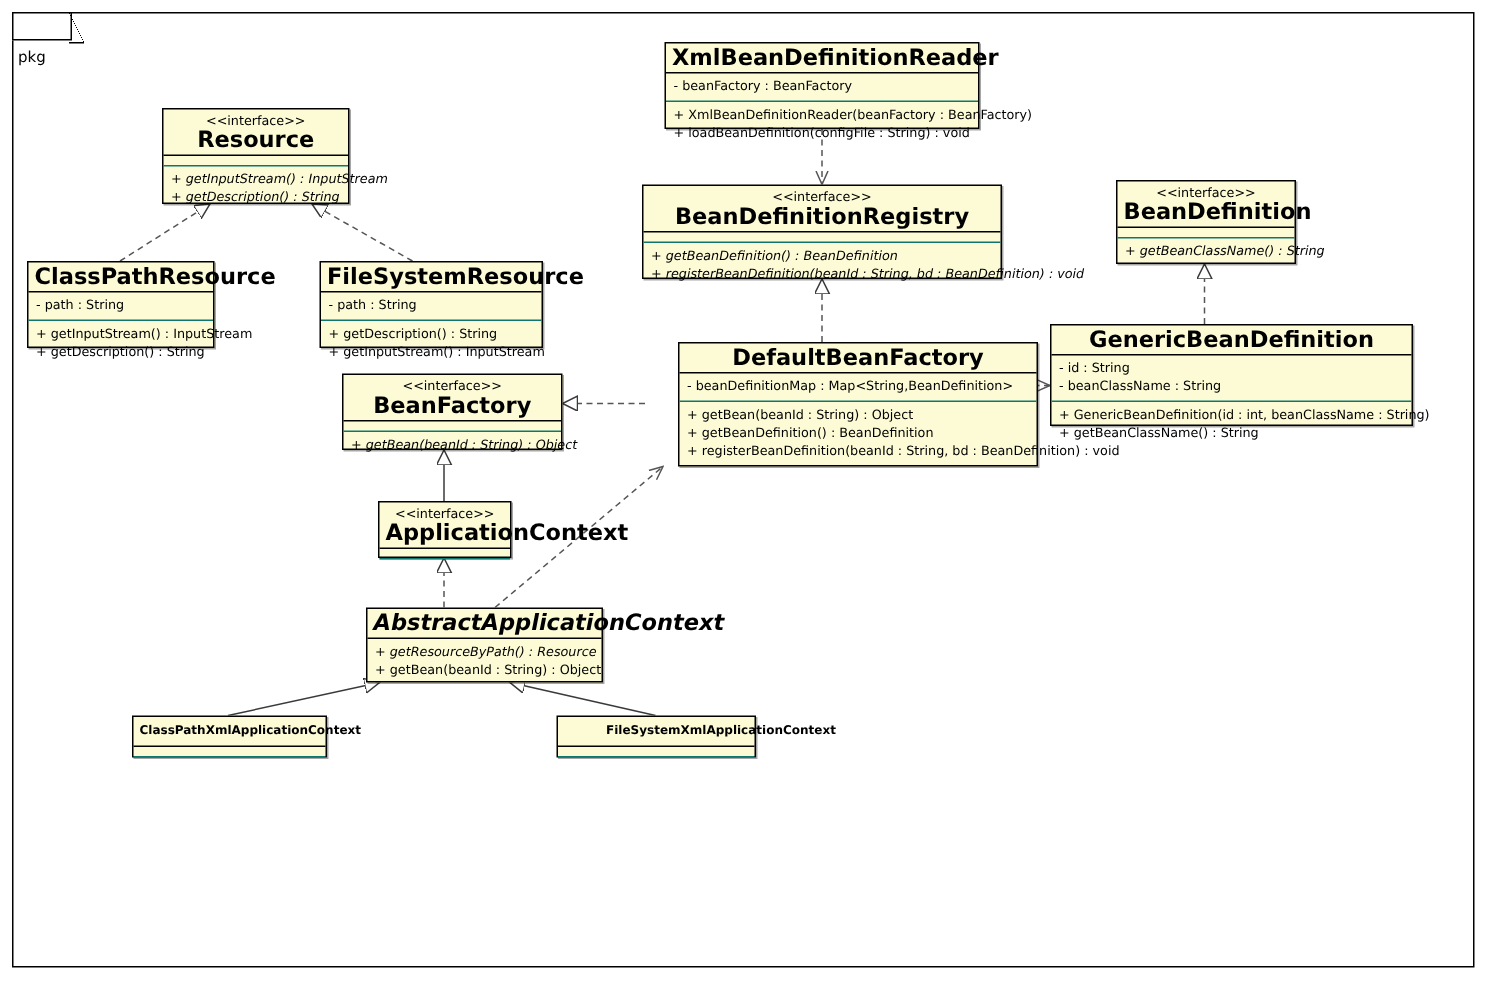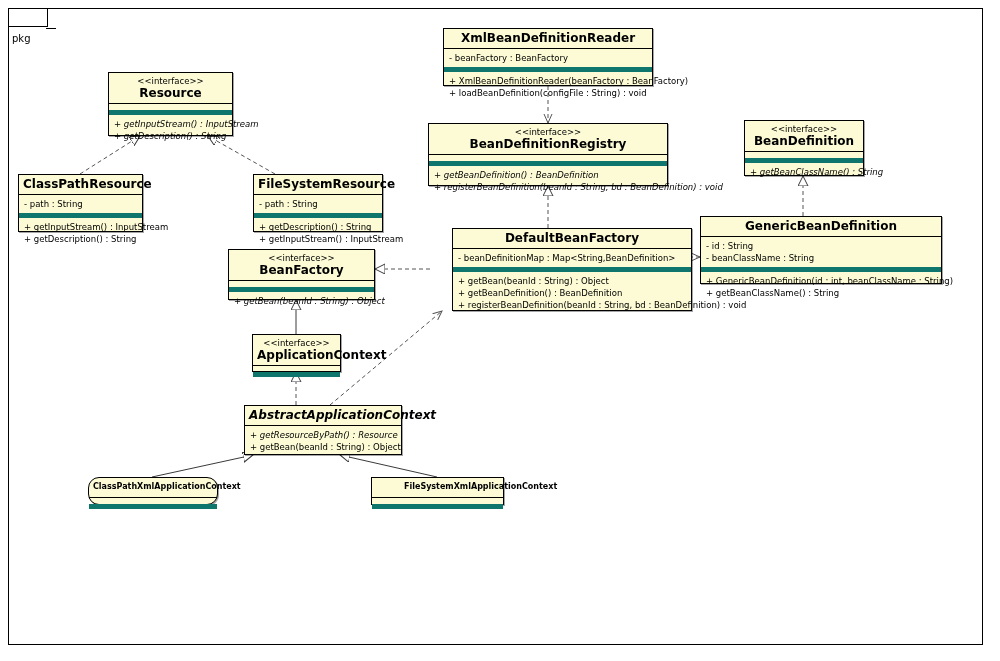--- a/index.html
+++ b/index.html
@@ -18,23 +18,23 @@
   #pkg-tab-label{position:absolute;left:12px;top:10px;font-size:10px;color:#000;z-index:4;margin-top:23px;}
 
   
   #connectors{position:absolute;left:0;top:0;width:1000px;height:661px;z-index:1;}
 
   
   .cls{position:absolute;z-index:2;background:#fcfbd5;border:1px solid #000;
        box-sizing:border-box;box-shadow:1px 1px 0 rgba(0,0,0,.35);}
   .cls .hdr{padding:3px 4px 4px 4px;text-align:center;border-bottom:1px solid #000;}
   .cls .stereo{font-size:8.5px;line-height:11px;color:#000;}
-  .cls .nm{font-size:12px;line-height:12px;font-weight:bold;color:#000;}
+  .cls .nm{font-size:15px;line-height:12px;font-weight:bold;color:#000;}
   .cls .nm.abs{font-style:italic;}
-  .cls .comp{border-bottom:5px solid #0f766e;padding:3px 5px;}
+  .cls .comp{border-bottom:1px solid #0f766e;padding:3px 5px;}
   .cls .comp:last-child{border-bottom:none;}
   .cls .comp.empty{height:6px;padding:0;}
   .cls .mem{font-size:8.5px;line-height:12px;color:#000;white-space:nowrap;}
   .cls .mem.it{font-style:italic;}
 </style>
 </head>
 <body>
 
 <div id="pkg-frame"></div>
 <div id="pkg-tab"></div>
@@ -118,21 +118,21 @@
   </div>
   <div class="comp">
     <div class="mem">- path : String</div>
   </div>
   <div class="comp">
     <div class="mem">+ getInputStream() : InputStream</div>
     <div class="mem">+ getDescription() : String</div>
   </div>
 </div>
 
-<div class="cls" style="left:213px;top:174px;width:130px;height:58px;margin-left:40px;">
+<div class="cls" style="left:213px;top:174px;width:149px;height:58px;">
   <div class="hdr">
     <div class="nm">FileSystemResource</div>
   </div>
   <div class="comp">
     <div class="mem">- path : String</div>
   </div>
   <div class="comp">
     <div class="mem">+ getDescription() : String</div>
     <div class="mem">+ getInputStream() : InputStream</div>
   </div>
@@ -212,21 +212,21 @@
 <div class="cls" style="left:244px;top:405px;width:158px;height:50px;">
   <div class="hdr">
     <div class="nm abs">AbstractApplicationContext</div>
   </div>
   <div class="comp">
     <div class="mem it">+ getResourceByPath() : Resource</div>
     <div class="mem">+ getBean(beanId : String) : Object</div>
   </div>
 </div>
 
-<div class="cls" style="left:88px;top:477px;width:130px;height:28px;border-radius:11px;">
+<div class="cls" style="left:88px;top:477px;width:130px;height:28px;">
   <div class="hdr">
     <div class="nm" style="font-size:8px;">ClassPathXmlApplicationContext</div>
   </div>
   <div class="comp empty"></div>
   <div class="comp empty"></div>
 </div>
 
 <div class="cls" style="left:371px;top:477px;width:133px;height:28px;">
   <div class="hdr">
     <div class="nm" style="font-size:8px;padding-left:28px;">FileSystemXmlApplicationContext</div>

